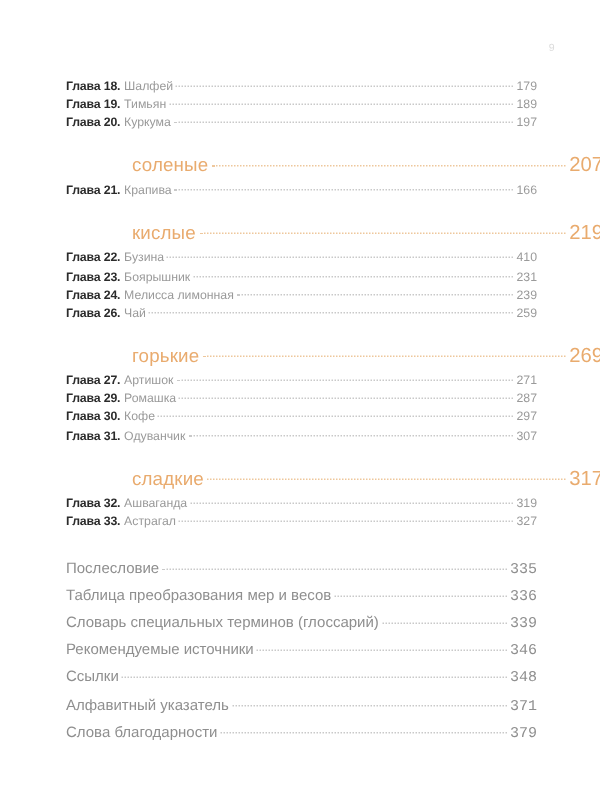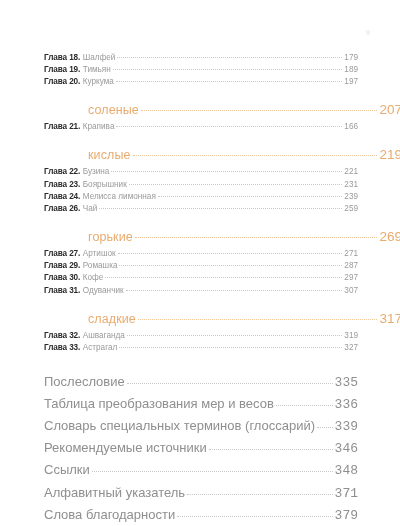--- a/index.html
+++ b/index.html
@@ -93,21 +93,21 @@
     color: #e9ab6e;
     font-size: 13.5px;
   }
 
   
   .backmatter {
     margin-top: 22px;
   }
   .backmatter .row {
     margin-bottom: 6.2px;
-    font-size: 13px;
+    font-size: 10px;
   }
   .backmatter .label {
     color: #8f8f8f;
   }
   .backmatter .pagenum {
     color: #8f8f8f;
     font-family: Liberation Mono, monospace;
   }
 </style>
 </head>
@@ -145,21 +145,21 @@
           <span class="pagenum">166</span>
         </div>
         <div class="row section-head">
           <span class="label">кислые</span>
           <span class="leader"></span>
           <span class="pagenum">219</span>
         </div>
         <div class="row chapter">
           <span class="label"><span class="chap-no">Глава 22.</span><span class="chap-title">Бузина</span></span>
           <span class="leader"></span>
-          <span class="pagenum">221</span>
+          <span class="pagenum">410</span>
         </div>
         <div class="row chapter">
           <span class="label"><span class="chap-no">Глава 23.</span><span class="chap-title">Боярышник</span></span>
           <span class="leader"></span>
           <span class="pagenum">231</span>
         </div>
         <div class="row chapter">
           <span class="label"><span class="chap-no">Глава 24.</span><span class="chap-title">Мелисса лимонная</span></span>
           <span class="leader"></span>
           <span class="pagenum">239</span>

